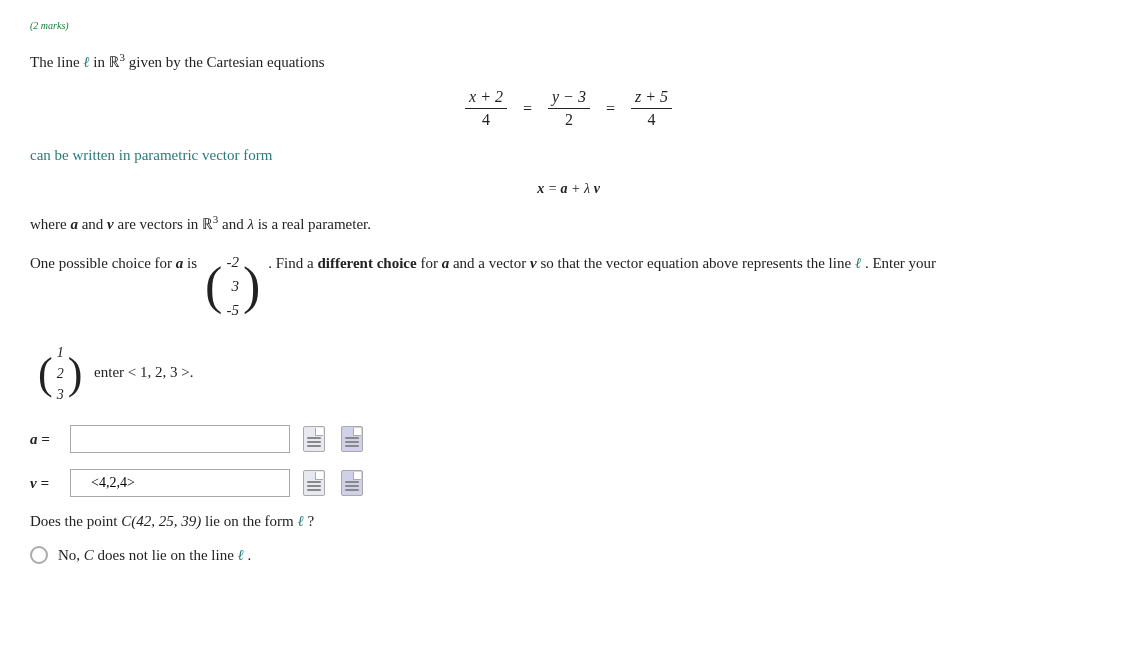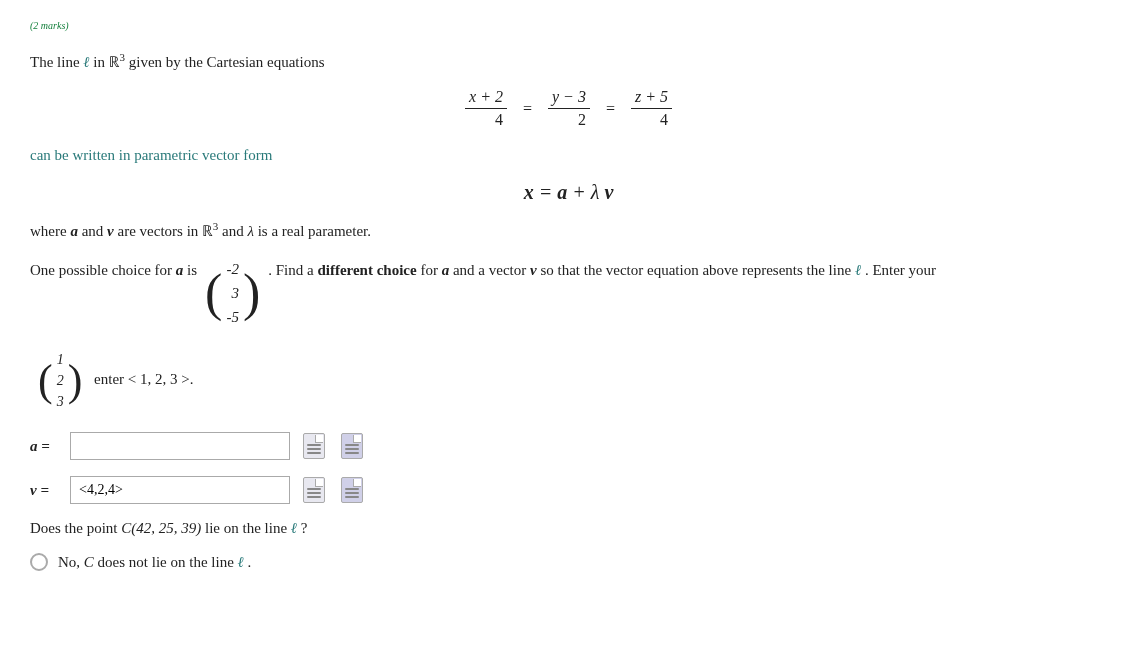--- a/index.html
+++ b/index.html
@@ -23,42 +23,42 @@
       line-height: 1.6;
     }
     .math-display {
       text-align: center;
       margin: 14px 0;
       font-size: 16px;
     }
     .fraction {
       display: inline-flex;
       flex-direction: column;
-      align-items: flex-end;
+      align-items: center;
       vertical-align: middle;
       margin: 0 4px;
     }
     .fraction .num {
       border-bottom: 1px solid #222;
       padding: 0 4px 2px;
       font-style: italic;
     }
     .fraction .den {
       padding: 2px 4px 0;
     }
     .equals {
       display: inline-block;
       vertical-align: middle;
       margin: 0 8px;
       font-size: 16px;
     }
     .parametric-eq {
       text-align: center;
       margin: 14px 0;
-      font-size: 20px;
+      font-size: 14px;
       font-style: italic;
     }
     .parametric-eq .bold {
       font-weight: bold;
       font-style: italic;
     }
     .where-text {
       margin-bottom: 14px;
       line-height: 1.6;
     }
@@ -108,21 +108,21 @@
       gap: 10px;
     }
     .input-label {
       font-style: italic;
       font-weight: bold;
       font-size: 15px;
       min-width: 30px;
     }
     .answer-input {
       border: 1px solid #aaa;
-      padding: 5px 8px;
+      padding: 5px 20px;
       font-size: 14px;
       width: 220px;
       font-family: Georgia, serif;
       outline: none;
     }
     .icon-btn {
       display: inline-flex;
       align-items: center;
       justify-content: center;
       width: 28px;
@@ -340,21 +340,21 @@
           <span></span>
       </div>
     </div>
   </button>
 </div>
 
 <div class="does-point-section">
   <div style="margin-bottom:16px;">
     <span>Does the point</span>
     <span class="italic"> C(42, 25, 39) </span>
-    <span>lie on the line</span>
+    <span>lie on the form</span>
     <span class="italic teal"> ℓ</span>
     <span>?</span>
   </div>
 
 
   <div class="radio-option">
     <div class="radio-circle">
     </div>
     <span>
       <span>No, </span>

